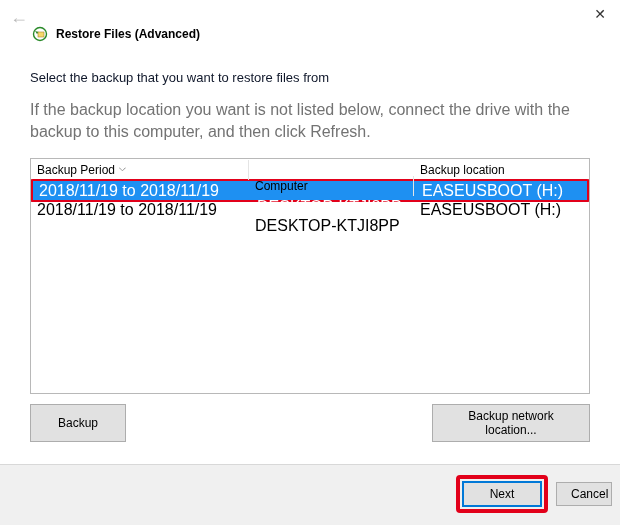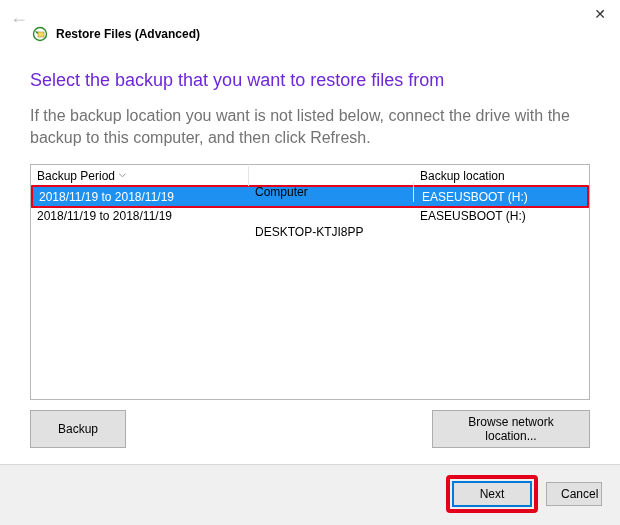--- a/index.html
+++ b/index.html
@@ -35,22 +35,22 @@
       align-items: center;
       gap: 8px;
       padding: 2px 0 10px 32px;
     }
     .app-icon svg { width: 16px; height: 16px; display:block; }
     .window-title { font-size: 12px; color: #000; font-weight: bold; }
     .content {
       padding: 0 30px;
     }
     .heading {
-      color: #6d28d9;
-      font-size: 18px;
+      color: #0f172a;
+      font-size: 13px;
       margin: 18px 0 14px 0;
     }
     .desc {
       color: #737373;
       font-size: 16px;
       line-height: 1.35;
       margin-bottom: 16px;
       max-width: 540px;
     }
     .table-wrap {
@@ -78,21 +78,21 @@
     .col-period { width: 218px; }
     .col-computer { width: 165px; margin-top: 32px; }
     .col-location { flex: 1; }
     .tbody { }
     .row {
       display: flex;
       height: 19px;
       align-items: center;
     }
     .td {
-      font-size: 12px;
+      font-size: 16px;
       padding: 1px 6px;
       white-space: nowrap;
       overflow: hidden;
     }
     .row.selected {
       background: #1e90f2;
       color: #fff;
     }
     .highlight-row {
       border: 4px solid #e2001a;
@@ -117,21 +117,21 @@
     }
     .btn.wide { width: 158px; text-align:center; }
     .refresh-btn { width: 96px; }
     .footer {
       position: absolute;
       bottom: 0;
       left: 0;
       right: 0;
       background: #f0f0f0;
       border-top: 1px solid #d8d8d8;
-      padding: 10px 18px 12px 18px;
+      padding: 10px 8px 12px 18px;
       display: flex;
       justify-content: flex-end;
       gap: 8px;
       align-items:center;
     }
     .next-highlight {
       border: 4px solid #e2001a;
       border-radius: 4px;
       padding: 2px;
       display:inline-block;
@@ -189,21 +189,21 @@
       <div class="row">
         <div class="td col-period">2018/11/19 to 2018/11/19</div>
         <div class="td col-computer">DESKTOP-KTJI8PP</div>
         <div class="td col-location">EASEUSBOOT (H:)</div>
       </div>
     </div>
   </div>
 
   <div class="below-btns">
     <button class="btn refresh-btn">Backup</button>
-    <button class="btn wide">Browse network location...</button>
+    <button class="btn wide">Backup network location...</button>
   </div>
 </div>
 
 <div class="footer">
   <span class="next-highlight">
     <button class="btn next-btn">Next</button>
   </span>
   <button class="btn cancel-btn">Cancel</button>
 </div>
 

